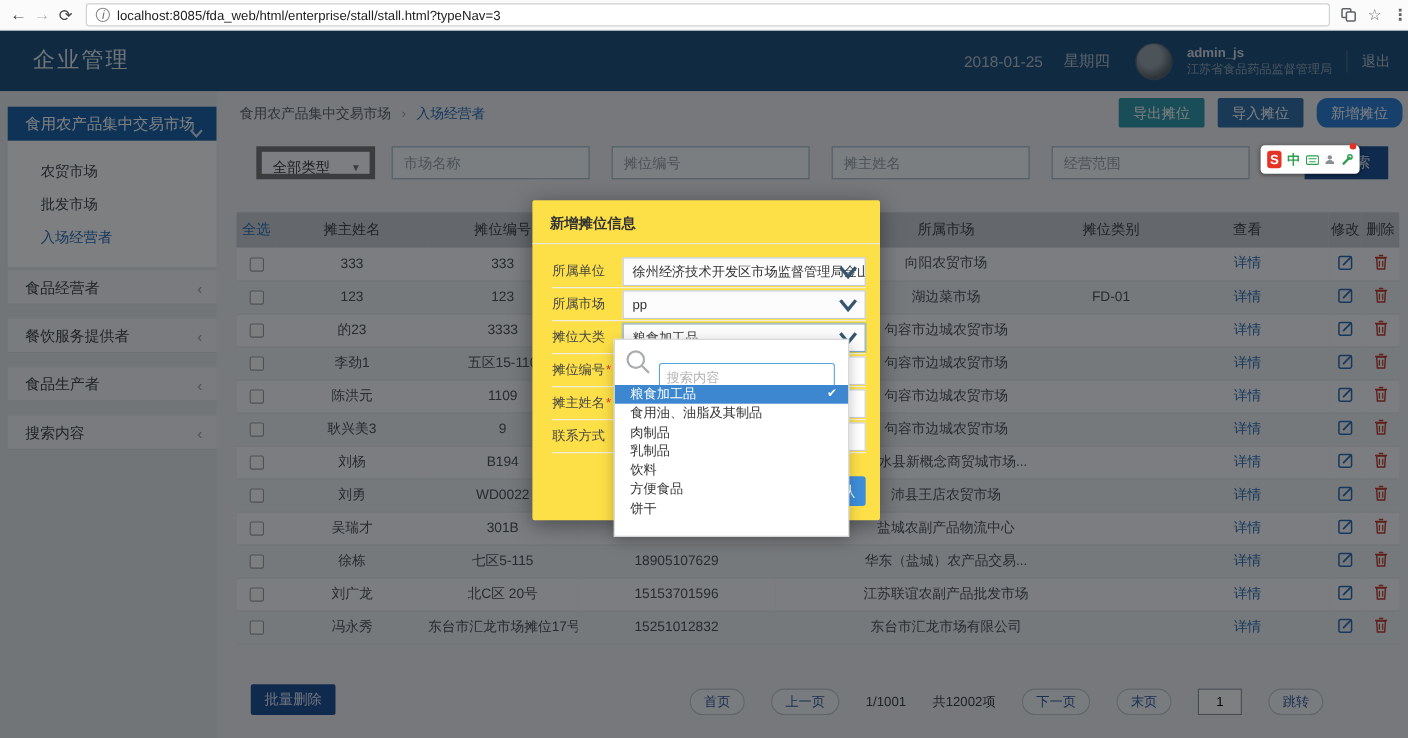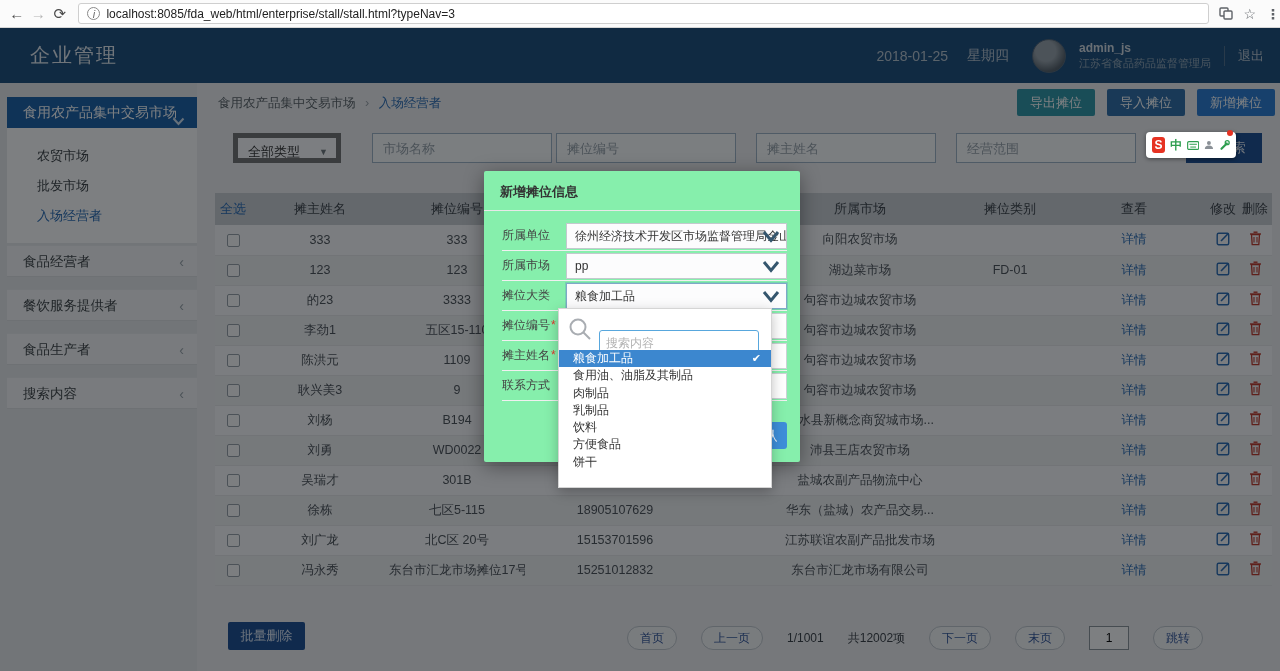--- a/index.html
+++ b/index.html
@@ -57,30 +57,30 @@
   main { position:absolute; top:55px; left:197px; width:1083px; height:588px; background:#f0f1f3; }
   .crumb { position:absolute; left:21px; top:12px; font-size:12.5px; color:#5a6166; }
   .crumb .sep { margin:0 6px; color:#9aa1a7; }
   .crumb .cur { color:#2a6cb5; }
 
   .topbtns { position:absolute; top:6px; right:5px; display:flex; gap:12px; }
   .tbtn { width:78px; height:27px; border:none; border-radius:2px; color:#fff; font-size:13px; cursor:pointer;
     font-family:inherit; }
   .tbtn.export { background:#2f97a8; }
   .tbtn.import { background:#2e6ea8; }
-  .tbtn.add { background:#2a7cd4; }
+  .tbtn.add { background:#2a7cd4;border-radius:10px; }
 
   .filters { position:absolute; top:50px; left:0; right:0; height:30px; }
   .f-select { position:absolute; left:36px; width:108px; height:30px; background:#fdfdfe;
     border:5px solid #737373; font-size:13px; color:#333; line-height:28px; padding:0 10px; cursor:pointer; }
   .f-select .caret { position:absolute; right:8px; font-size:9px; color:#70787e; }
   .f-input { position:absolute; width:180px; height:30px; border:1px solid #9fb4c6; background:#fbfcfd;
     font-size:13px; color:#333; padding:0 10px; font-family:inherit; }
   .f-input::placeholder { color:#98a3ab; }
-  .fi1{left:175px;} .fi2{left:359px;} .fi3{left:559px;} .fi4{left:759px;}
+  .fi1{left:159px;} .fi2{left:359px;} .fi3{left:559px;} .fi4{left:759px;}
   .f-search { position:absolute; left:989px; width:76px; height:30px; background:#1d4f93; color:#e9eef6;
     border:none; font-size:13px; letter-spacing:6px; padding-left:8px; cursor:pointer; font-family:inherit; }
 
   
   .grid { position:absolute; left:18px; top:110px; width:1057px; border-collapse:collapse; table-layout:fixed; }
   .grid th { background:#cbcfd4; height:32px; font-size:13px; font-weight:normal; color:#3c4248; }
   .grid th.selall { color:#2a6cb5; cursor:pointer; }
   .grid td { height:30px; text-align:center; font-size:12.5px; color:#4c5258; background:#fbfbfc;
     border-bottom:1px solid #e8e9eb; white-space:nowrap; overflow:hidden; }
   .grid tbody tr:nth-child(even) td { background:#f1f2f3; }
@@ -96,21 +96,21 @@
   .pill { min-width:42px; padding:0 12px; height:24px; line-height:22px; border:1px solid #c3c9cf;
     border-radius:12px; background:#f7f8f9; color:#34589c; font-size:12px; text-align:center; cursor:pointer; }
   .ptext { font-size:12px; color:#3a3f45; }
   .jump-in { width:40px; height:24px; border:1px solid #8d959c; background:#fff; text-align:center;
     font-size:12px; font-family:inherit; }
 
   
   .dim { position:absolute; top:0; left:0; width:1280px; height:643px; background:rgba(6,9,14,0.52); z-index:40; }
 
   
-  .modal { position:absolute; left:484px; top:171px; width:316px; height:291px; background:#86efac;
+  .modal { position:absolute; left:484px; top:182px; width:316px; height:291px; background:#fde047;
     border-radius:2px; box-shadow:0 4px 20px rgba(0,0,0,.4); z-index:100; }
   .m-title { padding:12px 16px 9px; font-size:13px; color:#333; font-weight:bold;
     border-bottom:1px solid #e8e8e8; }
   .m-body { padding:10px 13px 0 18px; }
   .m-row { display:flex; align-items:center; height:30px; border-bottom:1px solid #f0f0f0; }
   .m-label { width:64px; font-size:12px; color:#444; flex-shrink:0; }
   .req { color:#e03a2f; margin-left:1px; }
   .m-select { position:relative; flex:1; height:26px; background:#fcfcfd; border:1px solid #c3c9ce;
     font-size:12px; color:#333; line-height:24px; padding:0 26px 0 8px; white-space:nowrap;
     overflow:hidden; cursor:pointer; }

